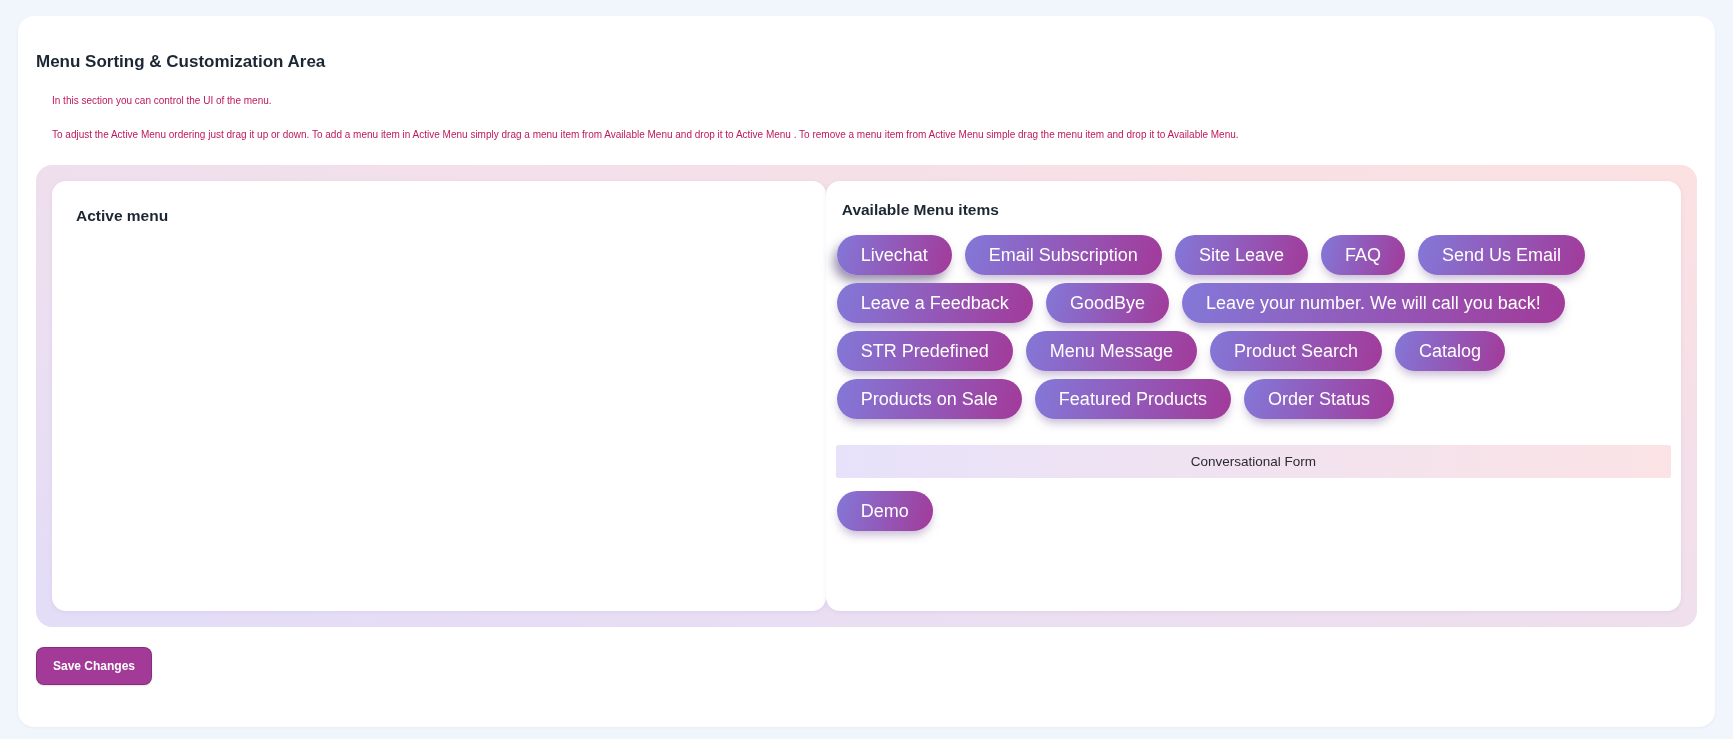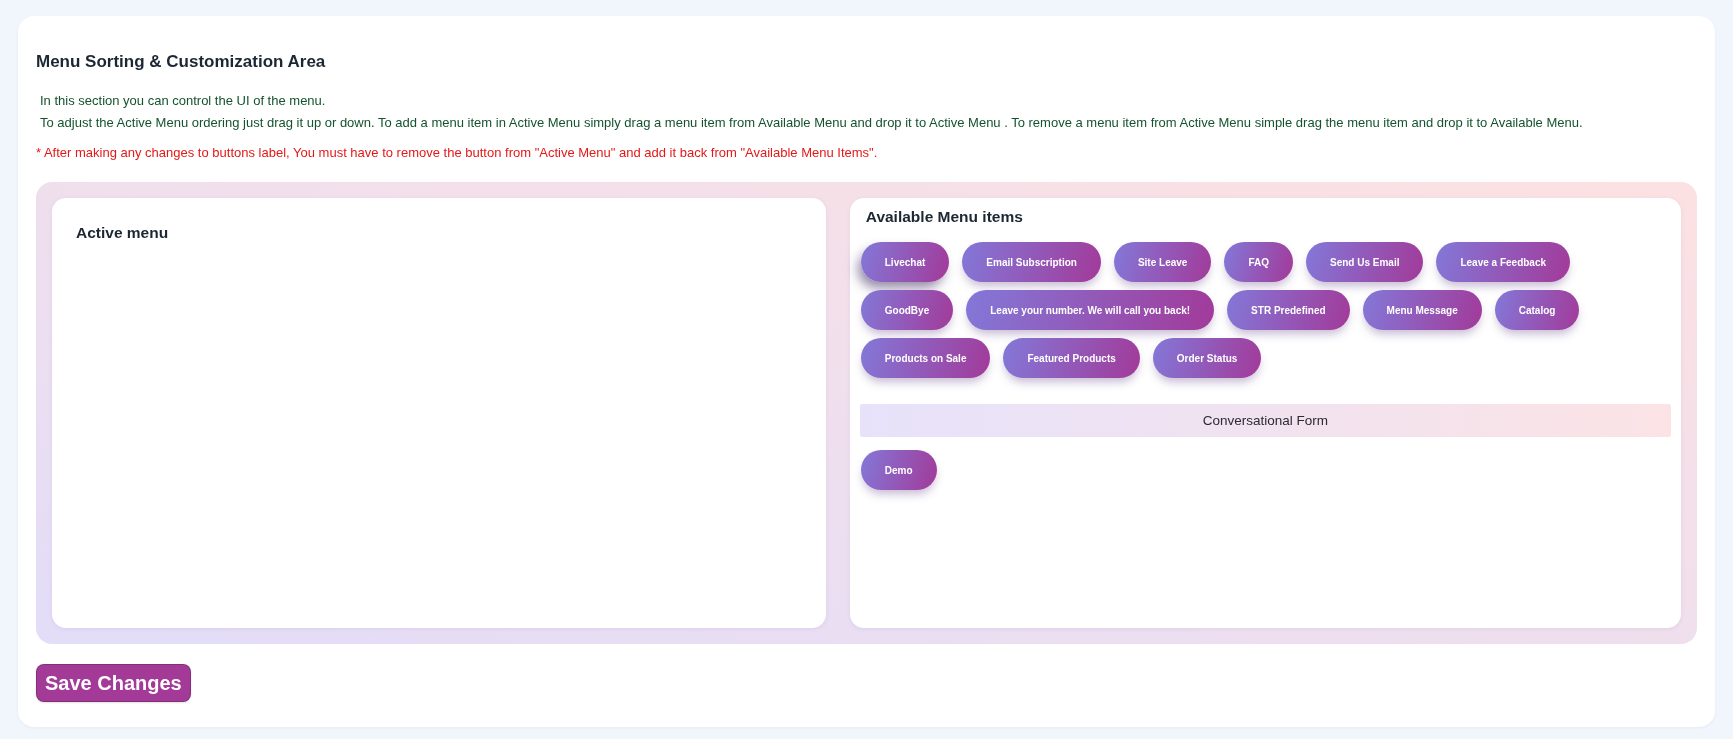--- a/index.html
+++ b/index.html
@@ -14,90 +14,90 @@
   .card {
     position: absolute; left:18px; top:16px; right:18px; bottom:12px;
     background:#ffffff; border-radius:16px;
     padding:36px 18px 0 18px;
     box-shadow: 0 1px 3px rgba(30,40,90,.05);
   }
   .page-title {
     margin:0 0 20px 0;
     font-size:17px; font-weight:700; color:#1c2733;
   }
-  .desc p { margin:4px; font-size:13px; color:#14532d; line-height:17.5px; }
+  .desc p { margin:16px; font-size:10px; color:#be185d; line-height:17.5px; }
   .warning { margin:14px 0 0 0; font-size:13px; color:var(--warning-color,#e41818); }
   .dnd {
     margin-top:22px; height:462px; border-radius:16px; padding:16px;
     display:flex; 
     background: linear-gradient(to bottom left, var(--container-grad, #fce1e2, #e3ddf8));
   }
   .panel { background:#fff; border-radius:14px; box-shadow:0 1px 4px rgba(120,90,160,.10); }
   .panel-title { margin:0; font-size:15.5px; font-weight:700; color:#1c2733; }
   .panel.active-panel { width:47.5%; padding:26px 24px; }
-  .panel.available-panel { flex:1; padding:6px 10px 10px 10px;margin-left:24px; }
+  .panel.available-panel { flex:1; padding:16px 10px 10px 10px; }
   .available-panel .panel-title { margin:4px 0 16px 6px; }
   .section-bar {
     height:33px; border-radius:2px; margin-bottom:13px;
     display:flex; align-items:center; justify-content:center;
     font-size:13.5px; color:#2b2b33;
     background: linear-gradient(90deg, var(--bar-grad, #e7e2fa, #fbe3e5));
   }
   .pill-group { display:flex; flex-wrap:wrap; gap:8px 13px; margin-bottom:26px; padding:0 1px; }
   .pill {
     height:40px; padding:0 24px; border:0; border-radius:21px;
     display:inline-flex; align-items:center;
-    color:#fff; font-weight:700; font-size:10px; font-family:inherit;
+    color:#fff; font-weight:400; font-size:18px; font-family:inherit;
     background: linear-gradient(105deg, var(--pill-grad, #8378d8, #a23a99));
     box-shadow: 0 6px 10px -2px rgba(91,56,128,.35);
     cursor: grab; white-space:nowrap;
   }
   .pill-group:first-of-type .pill:first-child {
     box-shadow: -4px 7px 12px -1px rgba(60,40,95,.55);
   }
   .save-btn {
-    margin-top:20px; height:38px; padding:0 8px;
+    margin-top:20px; height:38px; padding:0 16px;
     border:1px solid rgba(0,0,0,.18); border-radius:8px;
     background: var(--save-bg, #a33a97); color:#fff;
-    font-weight:700; font-size:20px; font-family:inherit; cursor:pointer;
+    font-weight:700; font-size:12px; font-family:inherit; cursor:pointer;
     box-shadow: 0 1px 2px rgba(0,0,0,.12);
   }
 </style>
 </head>
 <body>
 
 <div class="card">
   <h1 class="page-title">Menu Sorting &amp; Customization Area</h1>
 
   <div class="desc">
     <p>In this section you can control the UI of the menu.</p>
     <p>To adjust the Active Menu ordering just drag it up or down. To add a menu item in Active Menu simply drag a menu item from Available Menu and drop it to Active Menu . To remove a menu item from Active Menu simple drag the menu item and drop it to Available Menu.</p>
   </div>
 
-  <p class="warning">* After making any changes to buttons label, You must have to remove the button from "Active Menu" and add it back from "Available Menu Items".</p>
 
   <div class="dnd">
     <div class="panel active-panel">
       <h2 class="panel-title">Active menu</h2>
     </div>
 
     <div class="panel available-panel">
       <h2 class="panel-title">Available Menu items</h2>
       <div id="sections">
           <div class="pill-group">
             <button class="pill">Livechat</button>
             <button class="pill">Email Subscription</button>
             <button class="pill">Site Leave</button>
             <button class="pill">FAQ</button>
             <button class="pill">Send Us Email</button>
             <button class="pill">Leave a Feedback</button>
             <button class="pill">GoodBye</button>
             <button class="pill">Leave your number. We will call you back!</button>
             <button class="pill">STR Predefined</button>
             <button class="pill">Menu Message</button>
+            <button class="pill">Product Search</button>
             <button class="pill">Catalog</button>
             <button class="pill">Products on Sale</button>
             <button class="pill">Featured Products</button>
             <button class="pill">Order Status</button>
           </div>
           <div class="section-bar">Conversational Form</div>
           <div class="pill-group">
             <button class="pill">Demo</button>
           </div>
         </div>

